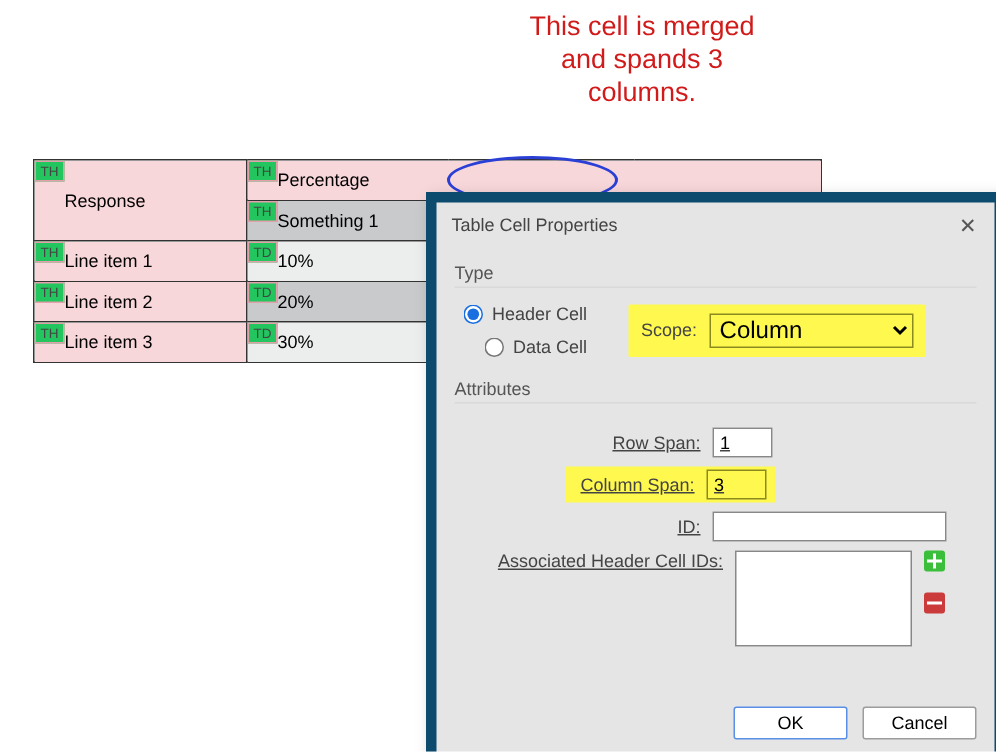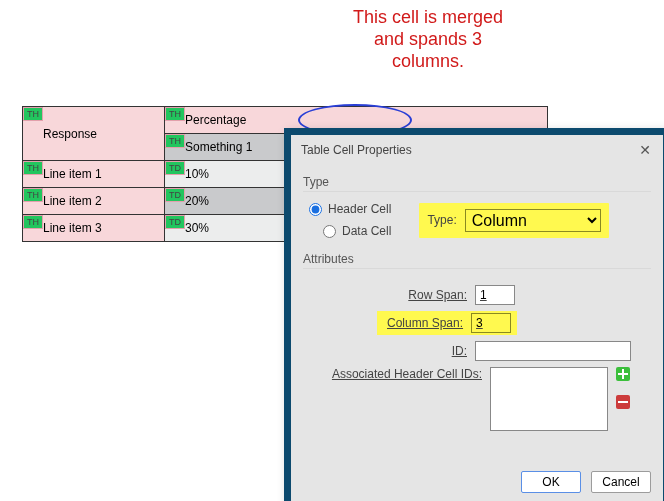--- a/index.html
+++ b/index.html
@@ -208,21 +208,21 @@
   }
 
   .dlg-buttons {
     position: absolute;
     right: 12px;
     bottom: 10px;
     display: flex;
     gap: 10px;
   }
   .dlg-buttons button {
-    width: 60px;
+    width: 76px;
     height: 22px;
     font-size: 12px;
     background: #fff;
     border: 1px solid #9c9c9c;
     border-radius: 2px;
     cursor: pointer;
   }
   .dlg-buttons button.ok { border-color: #5a8fe6; }
 </style>
 </head>
@@ -305,21 +305,21 @@
           <label class="radio">
             <input type="radio" name="ct" checked="" style="">
             <span>Header Cell</span>
           </label>
           <label class="radio">
             <input type="radio" name="ct" style="">
             <span>Data Cell</span>
           </label>
         </div>
         <div class="scope-wrap">
-          <span>Type:</span>
+          <span>Scope:</span>
           <select>
             <option selected="">Column</option>
           </select>
         </div>
       </div>
     </div>
 
     <div class="grp-label">Attributes</div>
     <div class="grp-box attr-box">
 

